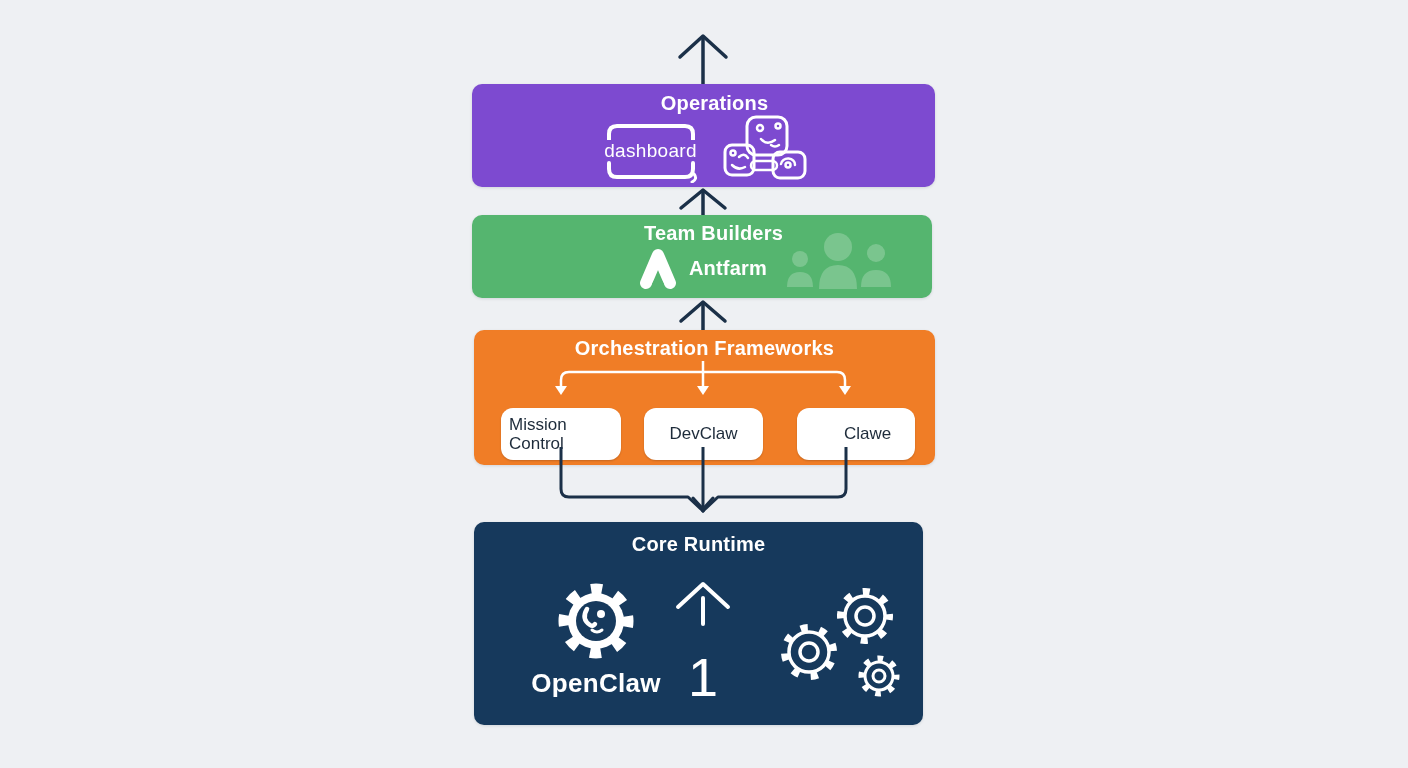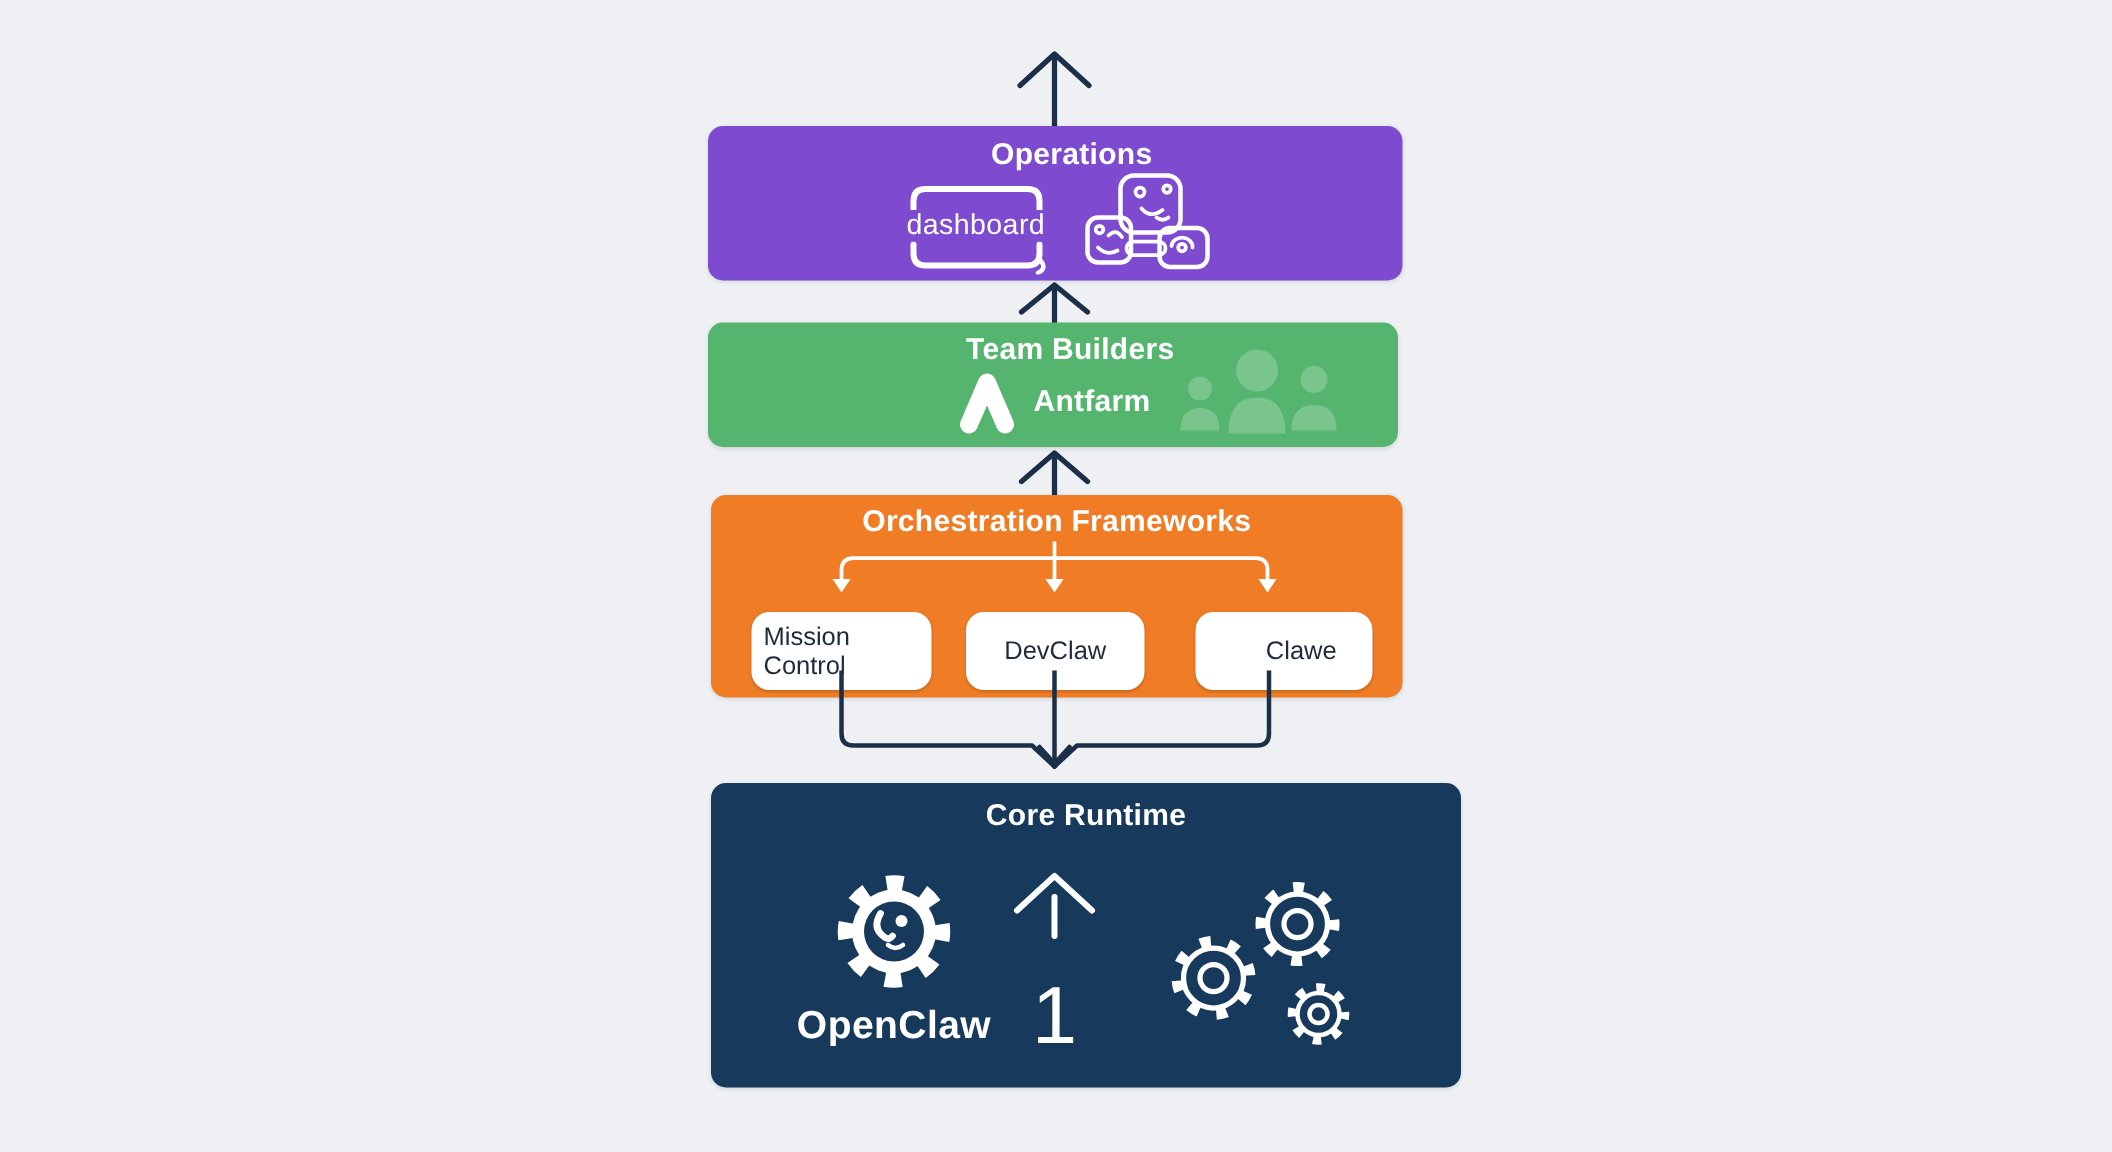--- a/index.html
+++ b/index.html
@@ -41,21 +41,21 @@
     position:absolute;top:65px;height:52px;background:#fff;border-radius:12px;
     display:flex;align-items:center;justify-content:center;text-align:left;
     color:var(--card-text);font-size:17px;font-weight:500;line-height:1.12;
     box-shadow:0 1px 2px rgba(0,0,0,.18);padding:0 8px;margin-top:13px;
   }
   .fw-card-0{left:27px;width:120px;}
   .fw-card-1{left:170px;width:119px;}
   .fw-card-2{left:323px;width:118px;padding-left:31px;}
 
   
-  .layer-core{left:474px;top:522px;width:500px;height:203px;background:var(--navy);}
+  .layer-core{left:474px;top:522px;width:449px;height:203px;background:var(--navy);}
   .layer-core .layer-title{margin-top:11px;}
   .openclaw-block{position:absolute;left:32px;top:56px;width:180px;text-align:center;}
   .openclaw-word{font-size:26px;font-weight:700;margin-top:4px;letter-spacing:.3px;}
   .version-arrow{position:absolute;left:198px;top:58px;}
   .version-number{
     position:absolute;left:198px;top:128px;width:62px;text-align:center;
     font-size:54px;font-weight:500;line-height:1;
   }
   .gears-block{position:absolute;left:302px;top:58px;}
 

